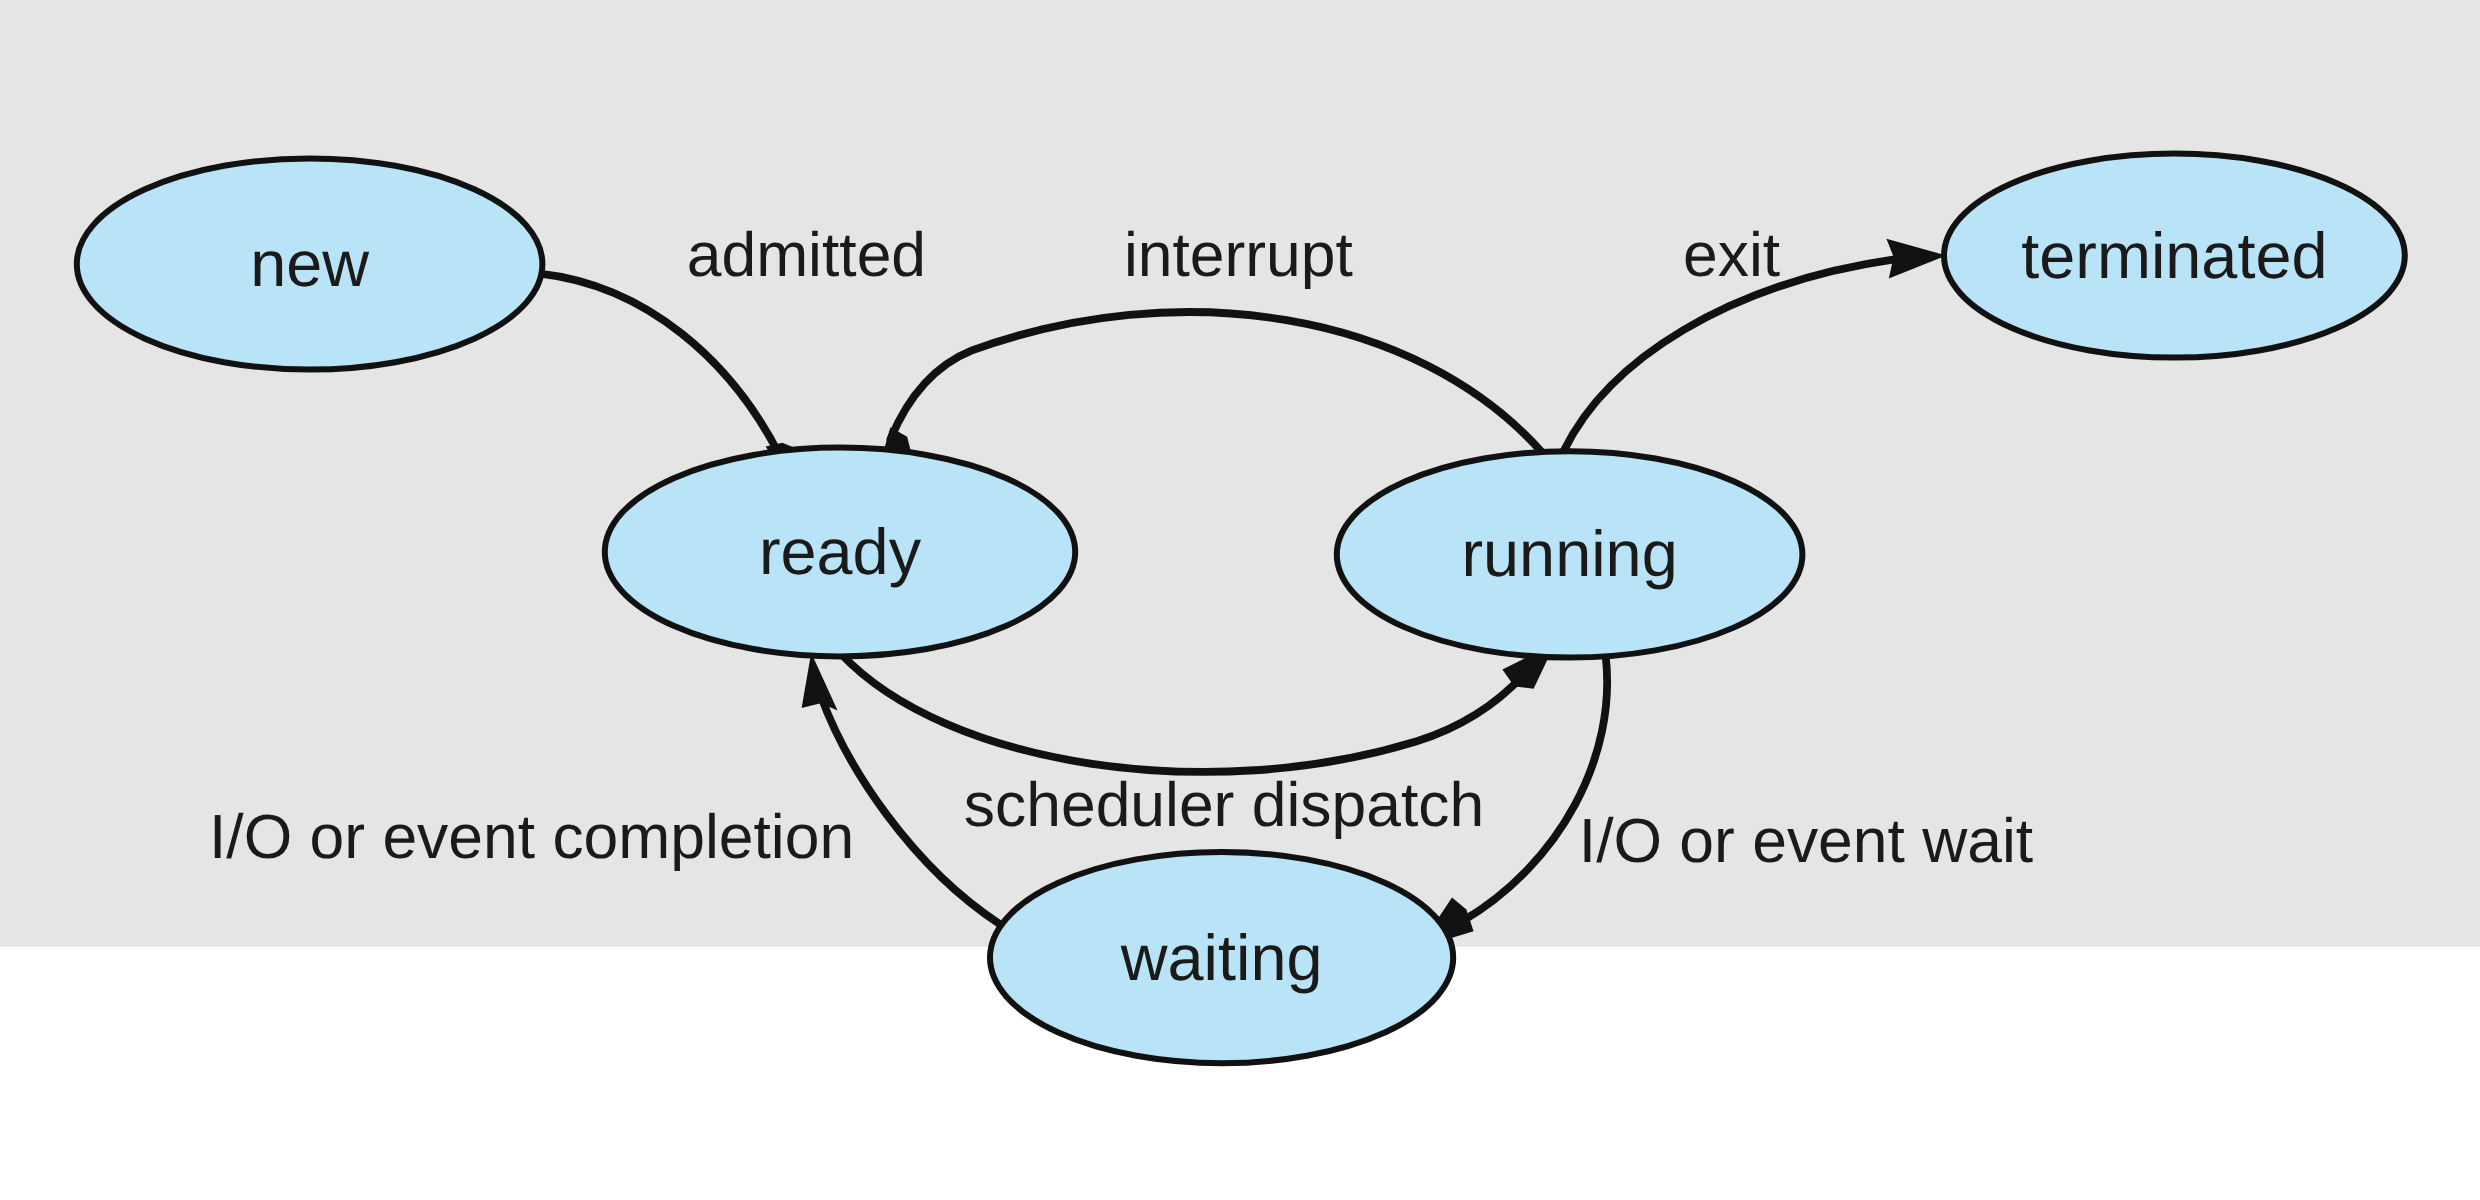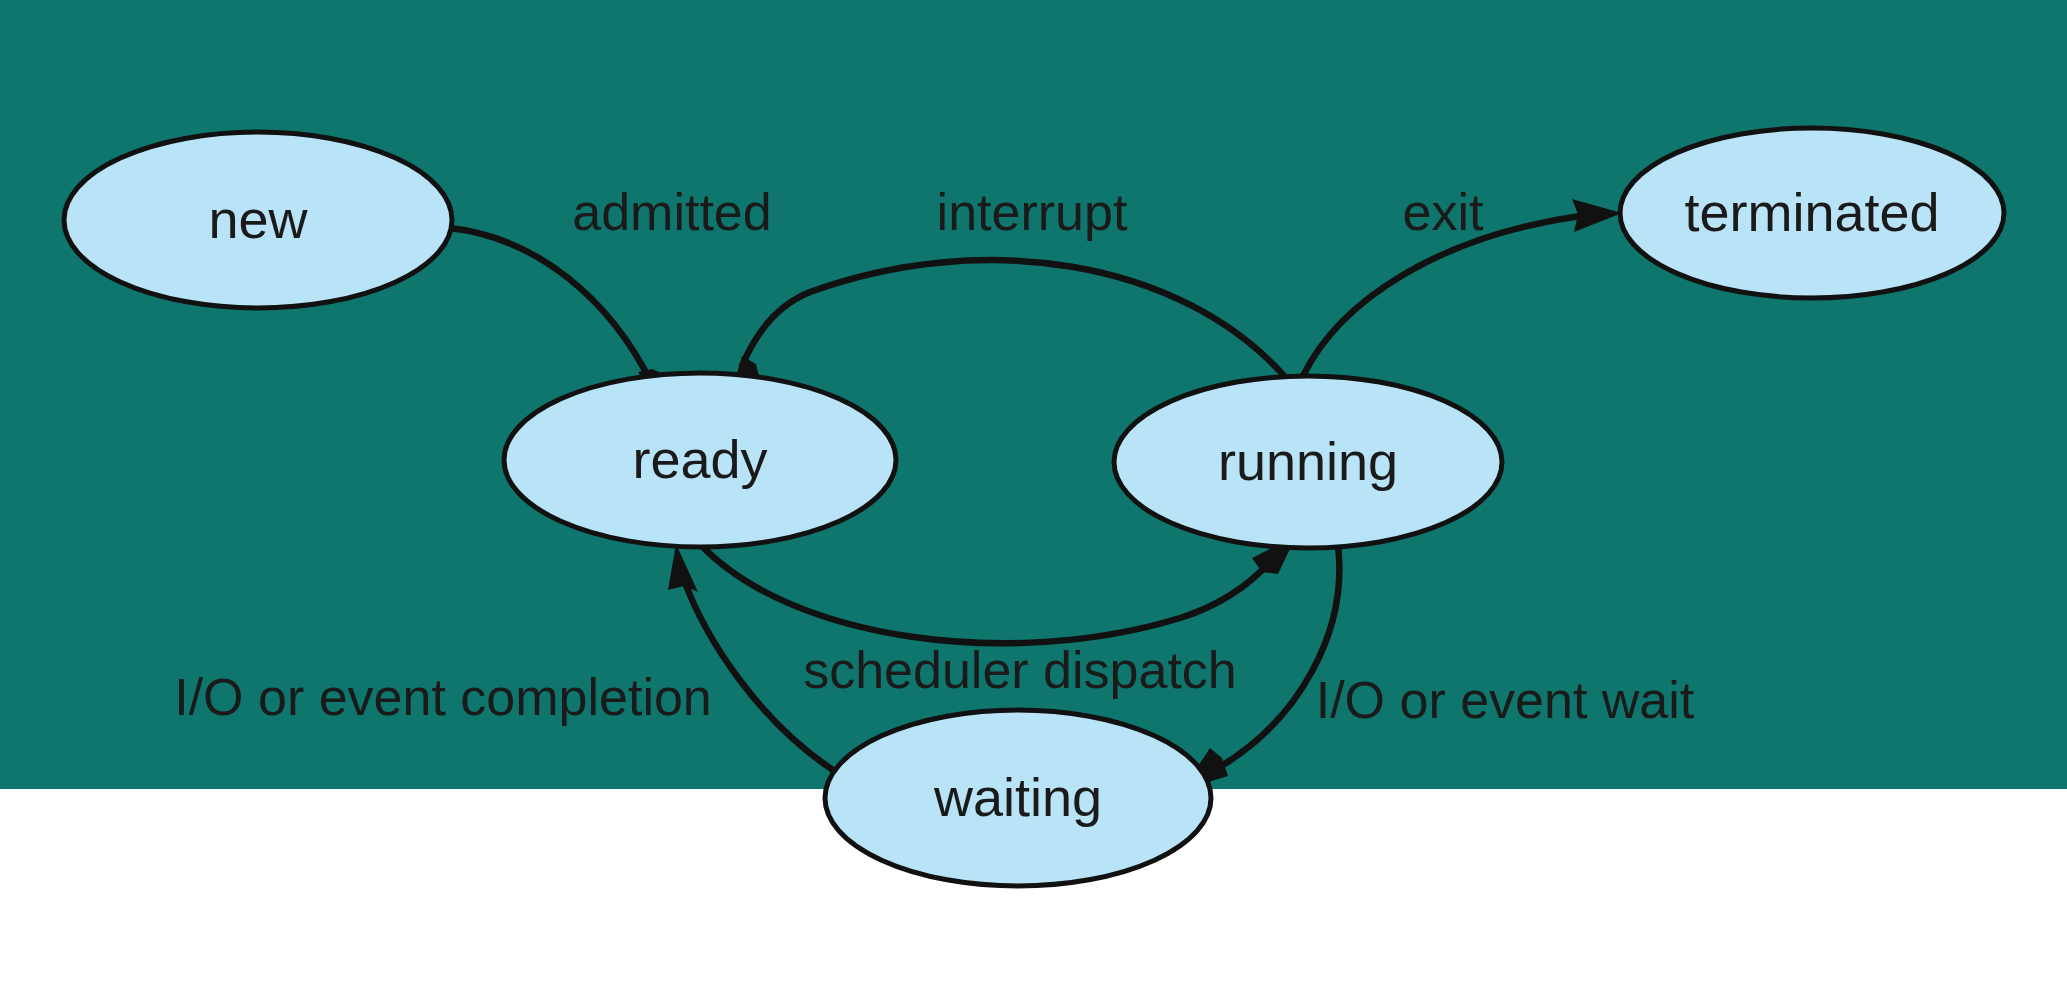--- a/index.html
+++ b/index.html
@@ -10,21 +10,21 @@
   body {
     width: 2067px;
     height: 1000px;
     font-family: "Liberation Sans", sans-serif;
     overflow: hidden;
   }
   #diagram-root {
     position: relative;
     width: 2067px;
     height: 789px;
-    background: #0f766e;
+    background: #e5e5e5;
   }
   svg.diagram-canvas {
     display: block;
     width: 2067px;
     height: 1000px;
   }
   .state-ellipse {
     stroke: #111111;
     stroke-width: 5;
   }

